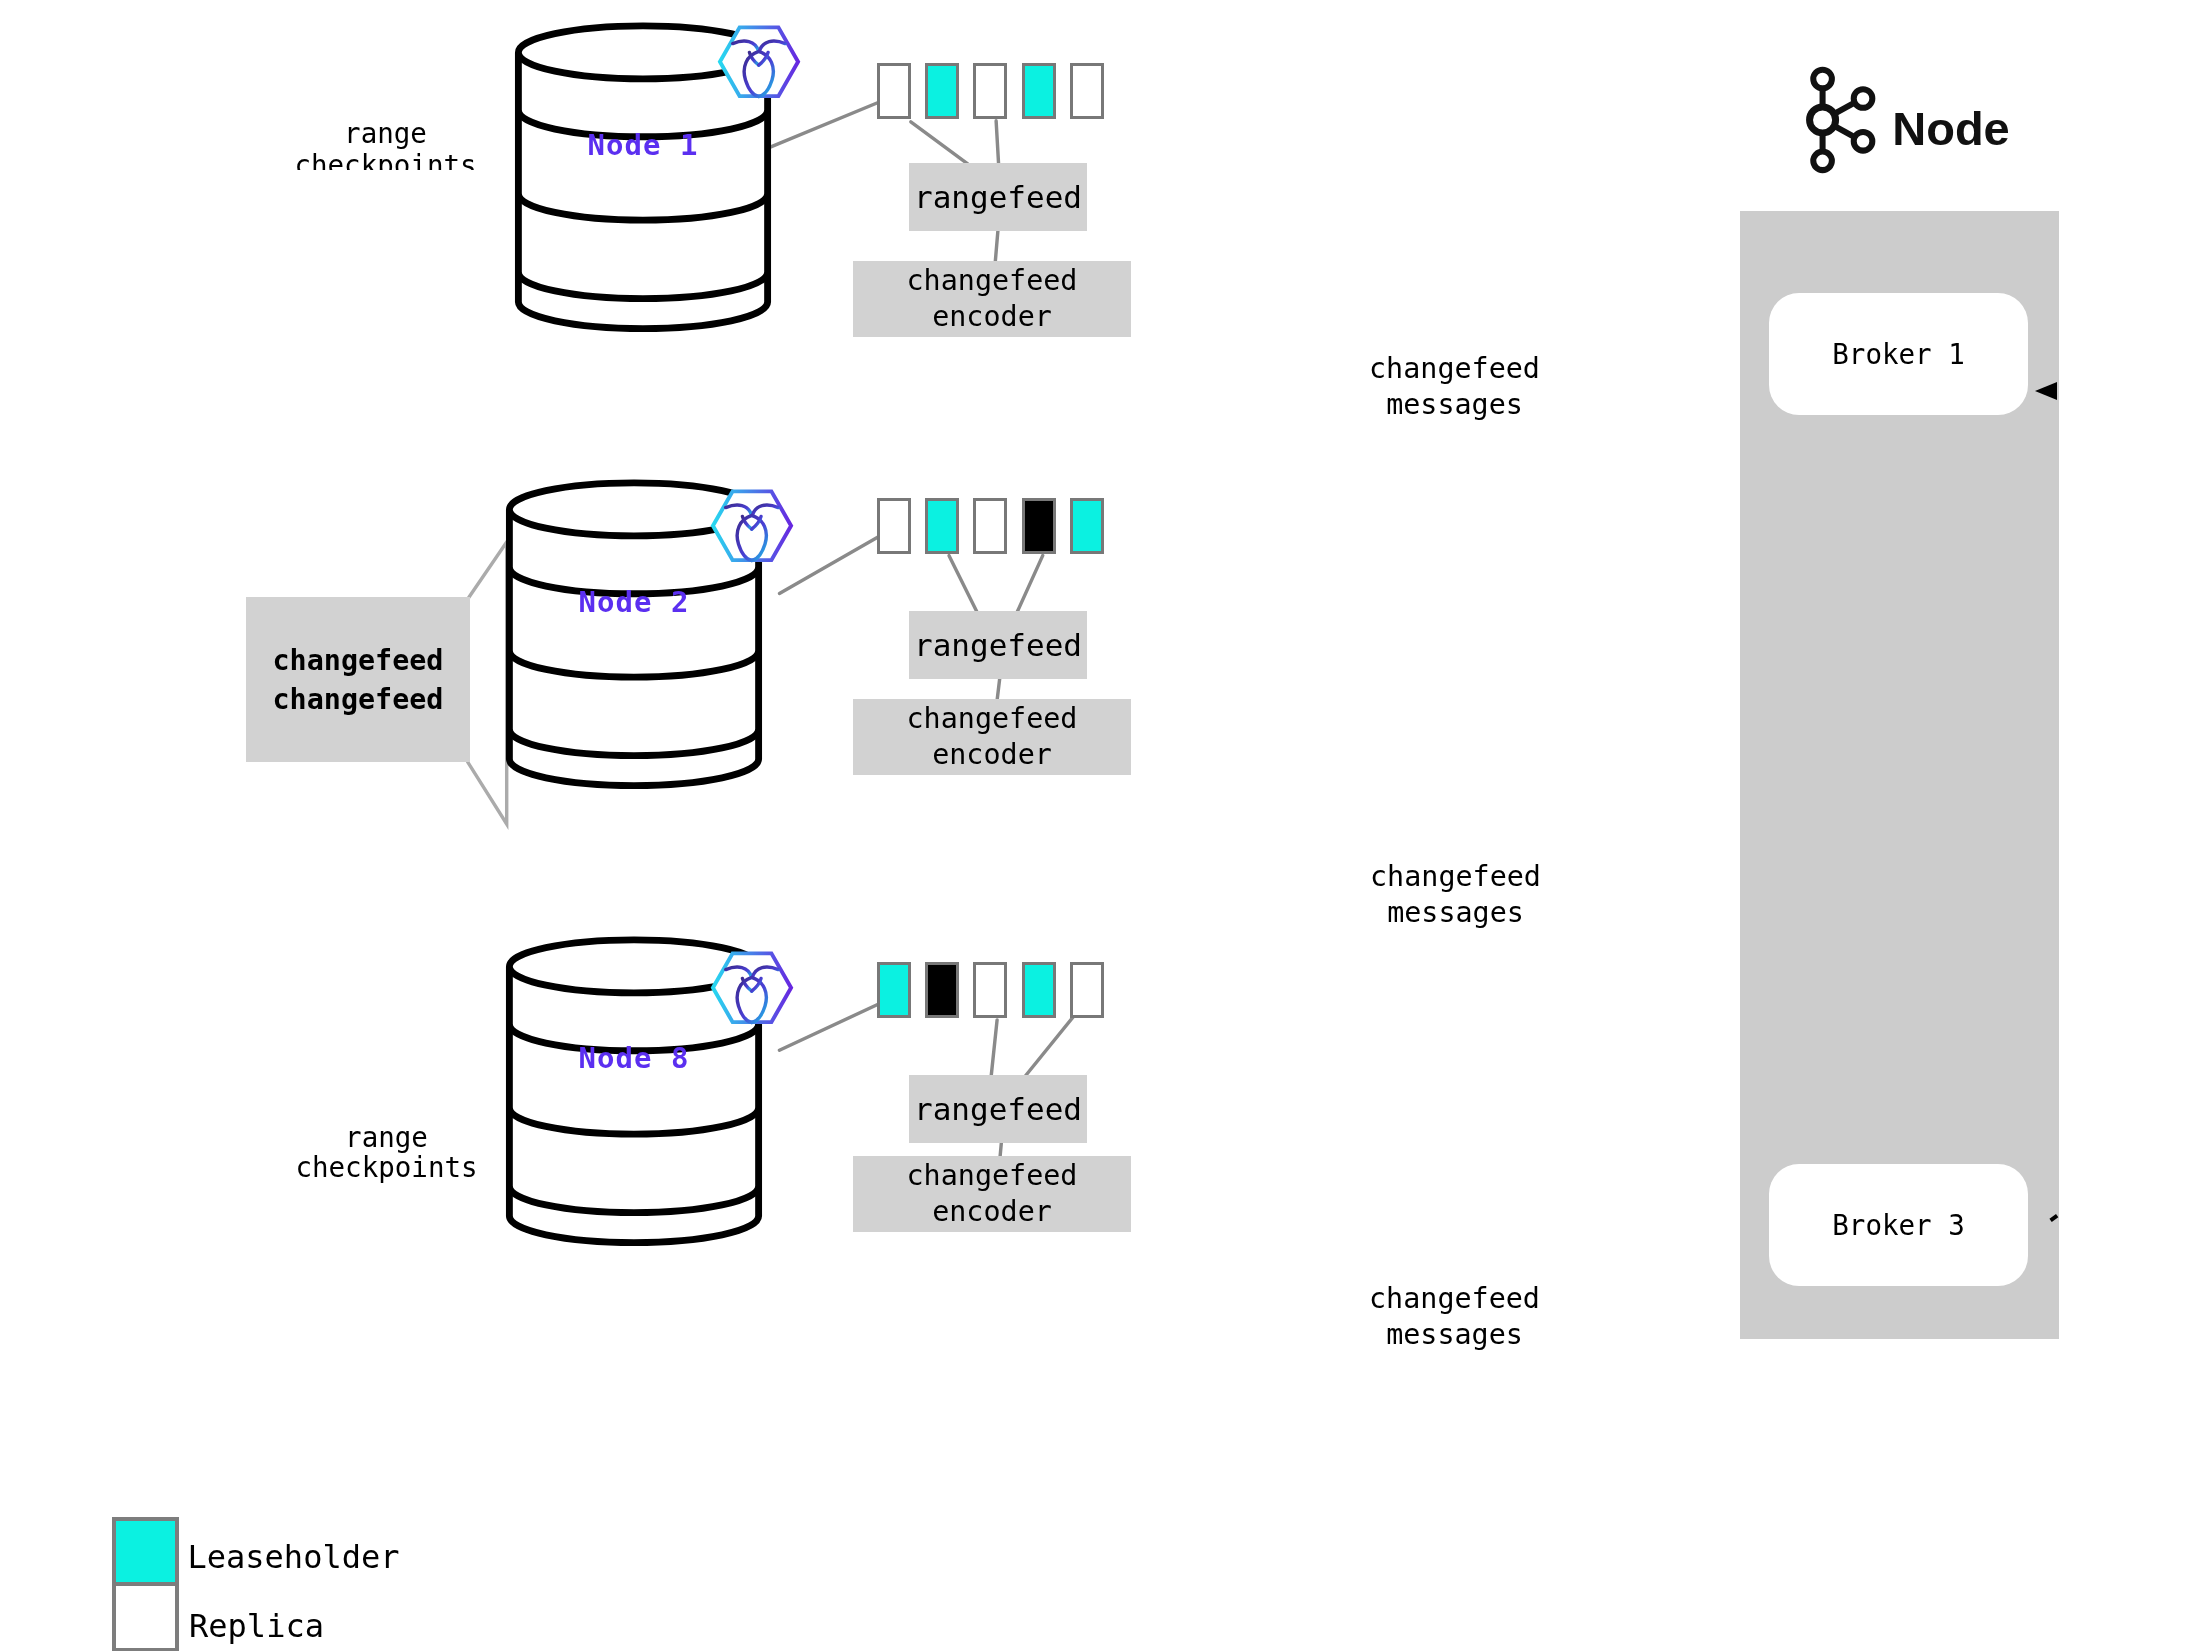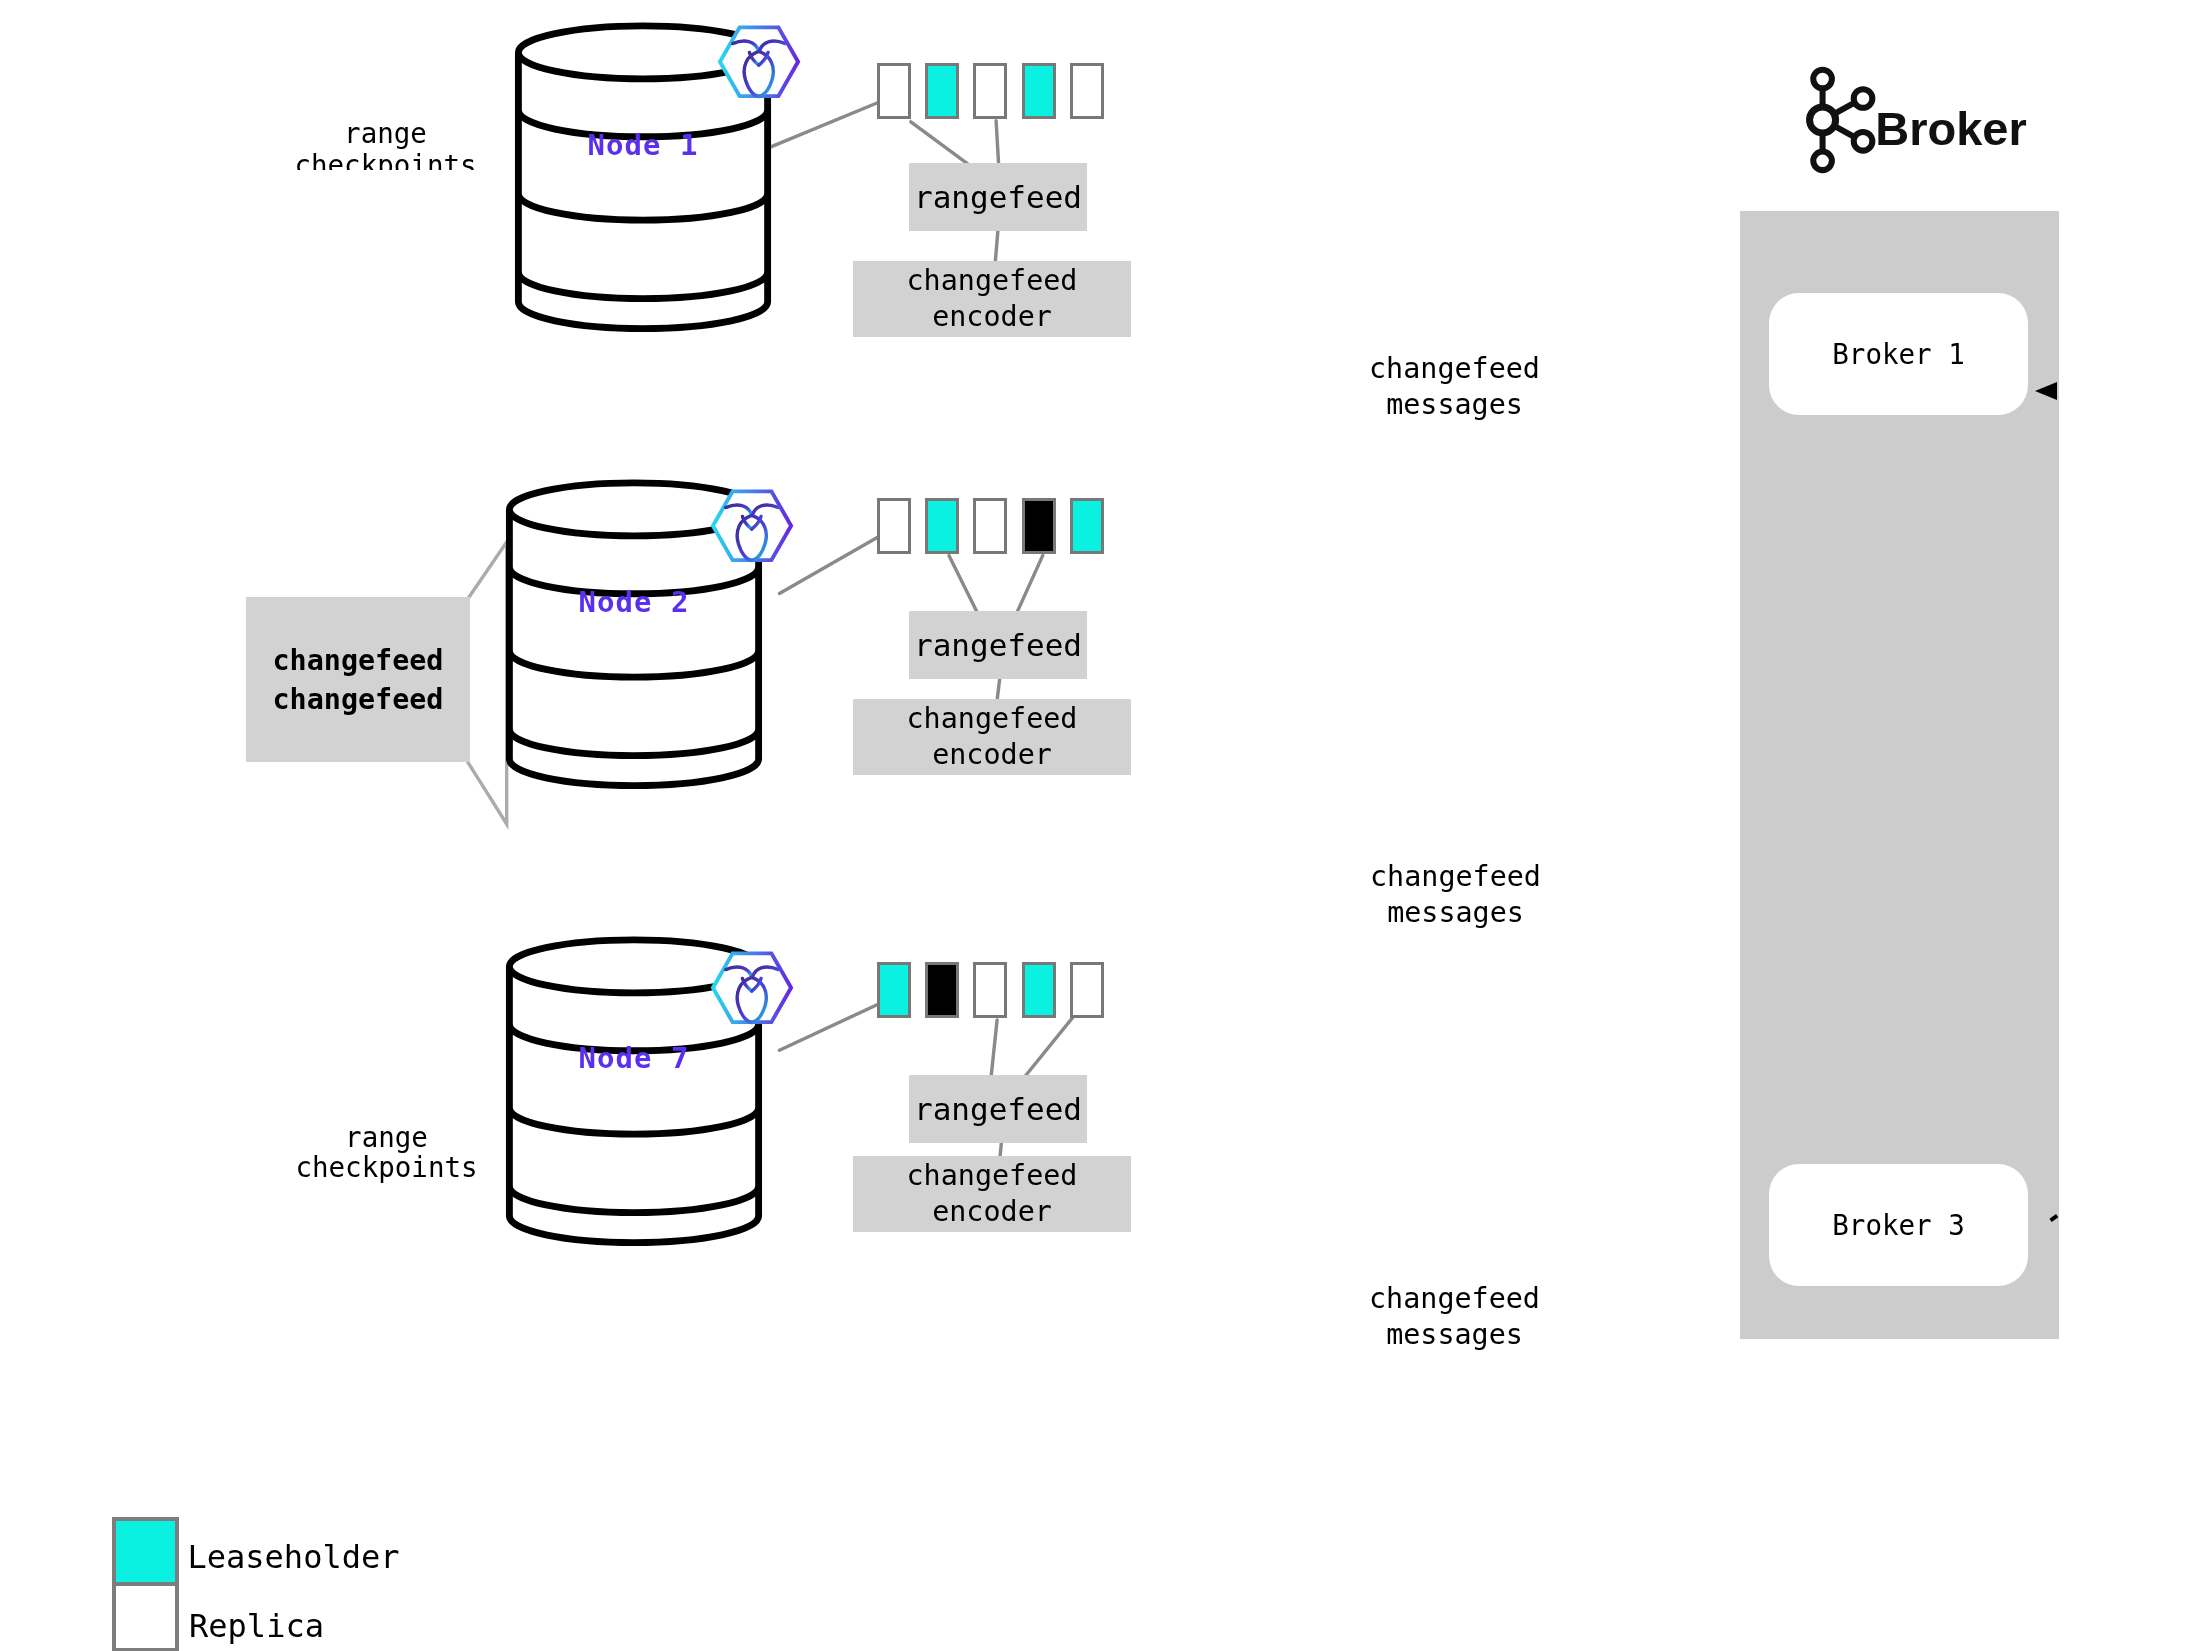--- a/index.html
+++ b/index.html
@@ -118,21 +118,21 @@
   </svg>
   <div class="abs center node-name" style="left:504px;top:580px;width:260px;height:44px;text-align:center;">Node 2</div>
 
   <svg class="cylinder" style="left:504px;top:935px" width="260" height="314" viewBox="0 0 530 640">
     <path d="M11,64 V573 A254,54 0 0 0 519,573 V64" fill="#fff" stroke="#000" stroke-width="14"></path>
     <path d="M11,182 A254,54 0 0 0 519,182" fill="none" stroke="#000" stroke-width="14"></path>
     <path d="M11,352 A254,54 0 0 0 519,352" fill="none" stroke="#000" stroke-width="14"></path>
     <path d="M11,512 A254,54 0 0 0 519,512" fill="none" stroke="#000" stroke-width="14"></path>
     <ellipse cx="265" cy="64" rx="254" ry="54" fill="#fff" stroke="#000" stroke-width="14"></ellipse>
   </svg>
-  <div class="abs center node-name" style="left:504px;top:1036px;width:260px;height:44px;">Node 7</div>
+  <div class="abs center node-name" style="left:504px;top:1036px;width:260px;height:44px;">Node 8</div>
 
   <svg style="left:716px;top:18.6px" width="86" height="86" viewBox="0 0 175 175">
     <g id="hexbug">
       <polygon points="8,87 48,17 127,17 167,87 127,157 48,157" fill="#ffffff" stroke="url(#hexgrad)" stroke-width="8"></polygon>
       <g fill="none" stroke="url(#buggrad)" stroke-width="7" stroke-linecap="round">
         <path d="M34,50 C58,40 80,44 87,66"></path>
         <path d="M141,50 C117,40 95,44 88,66"></path>
         <path d="M87,66 C112,74 122,98 114,124 C107,146 96,156 87,158 C78,156 67,146 60,124 C52,98 62,74 87,66 Z"></path>
         <path d="M87,94 L87,155"></path>
         <path d="M87,94 C78,87 71,79 68,68"></path>
@@ -221,21 +221,21 @@
       <circle cx="55" cy="118" r="28" stroke-width="15"></circle>
       <circle cx="55" cy="206" r="20" stroke-width="13"></circle>
       <circle cx="142" cy="72" r="20" stroke-width="13"></circle>
       <circle cx="142" cy="164" r="20" stroke-width="13"></circle>
       <path d="M55,50 L55,90" stroke-width="13"></path>
       <path d="M55,146 L55,186" stroke-width="13"></path>
       <path d="M80,105 L124,81" stroke-width="13"></path>
       <path d="M80,131 L124,155" stroke-width="13"></path>
     </g>
   </svg>
-  <div class="abs center kafka-title" style="left:1885px;top:47px;width:132px;height:162px;">Broker</div>
+  <div class="abs center kafka-title" style="left:1885px;top:47px;width:132px;height:162px;">Node</div>
 
   <div class="abs broker center" style="left:1769px;top:293px;">Broker 1</div>
   <div class="abs broker center" style="left:1769px;top:1164px;">Broker 3</div>
 
   <div class="abs frag-arrow" style="left:2035px;top:382px;"></div>
   <div class="abs frag-tick" style="left:2050px;top:1216px;"></div>
 
 
   <div class="abs legend-swatch" style="left: 112px; top: 1517px; background: rgb(11, 241, 225);"></div>
   <div class="abs legend-swatch" style="left: 112px; top: 1582px; height: 70px; background: rgb(255, 255, 255);"></div>

